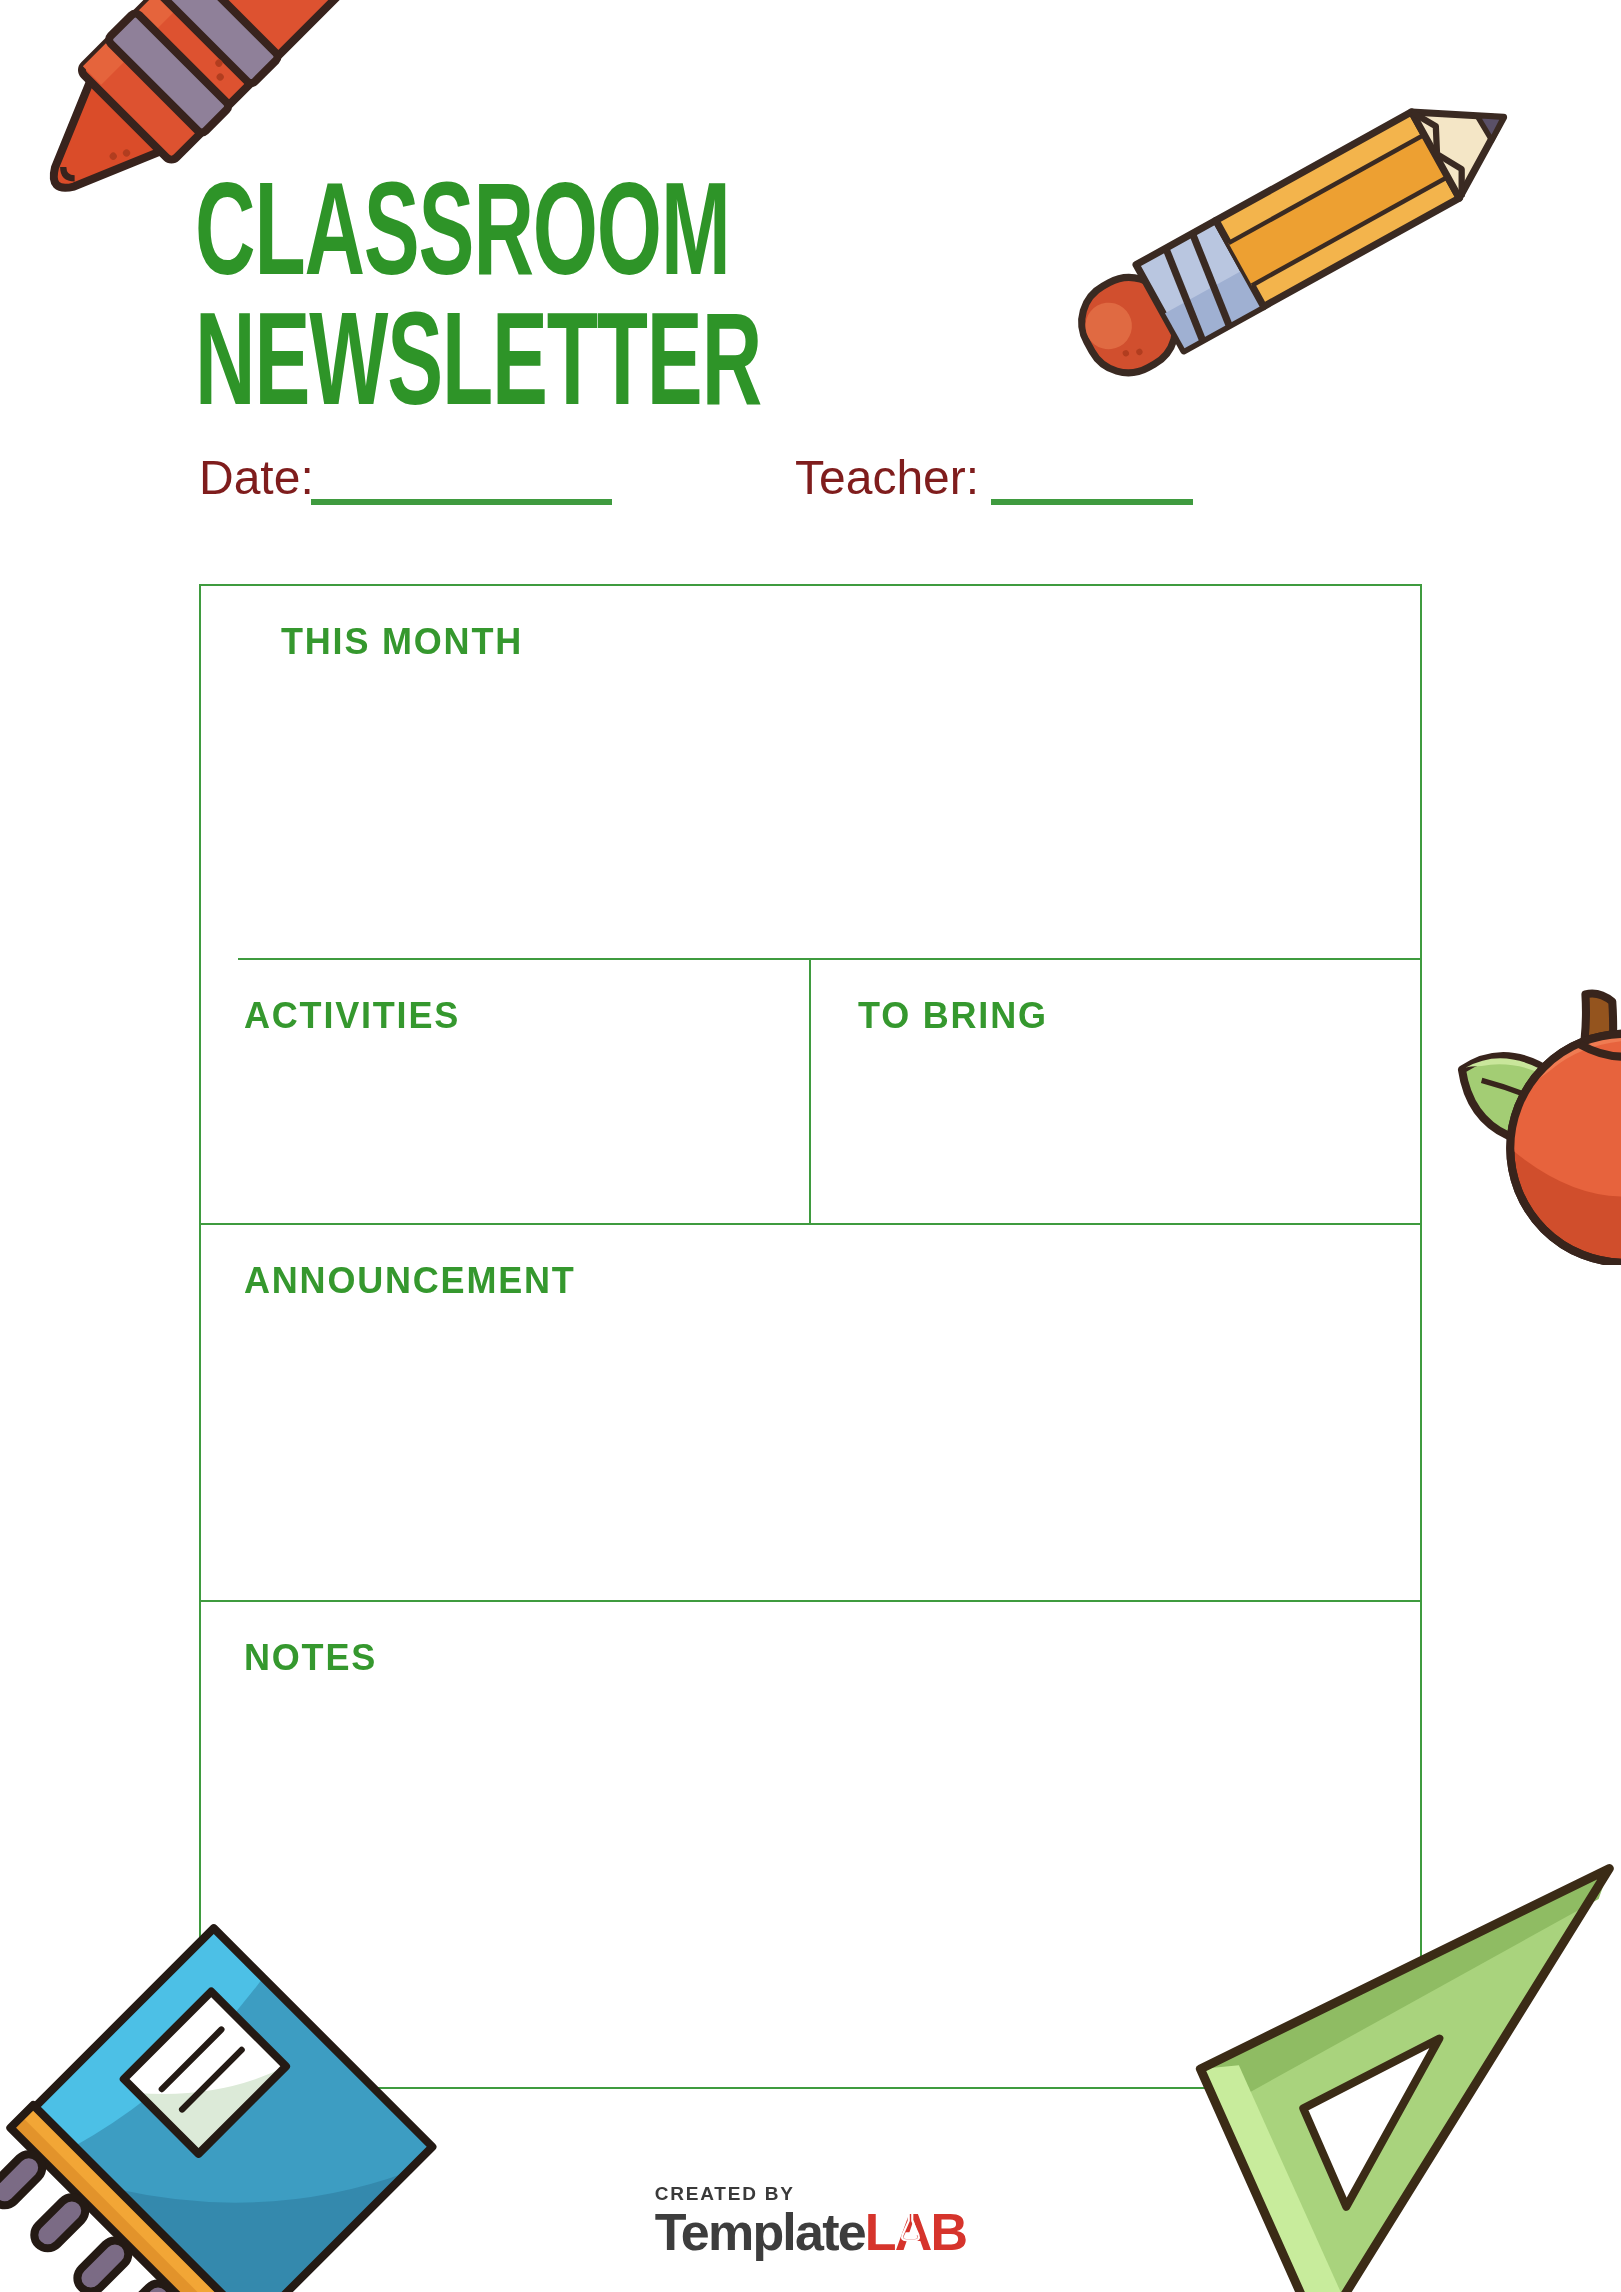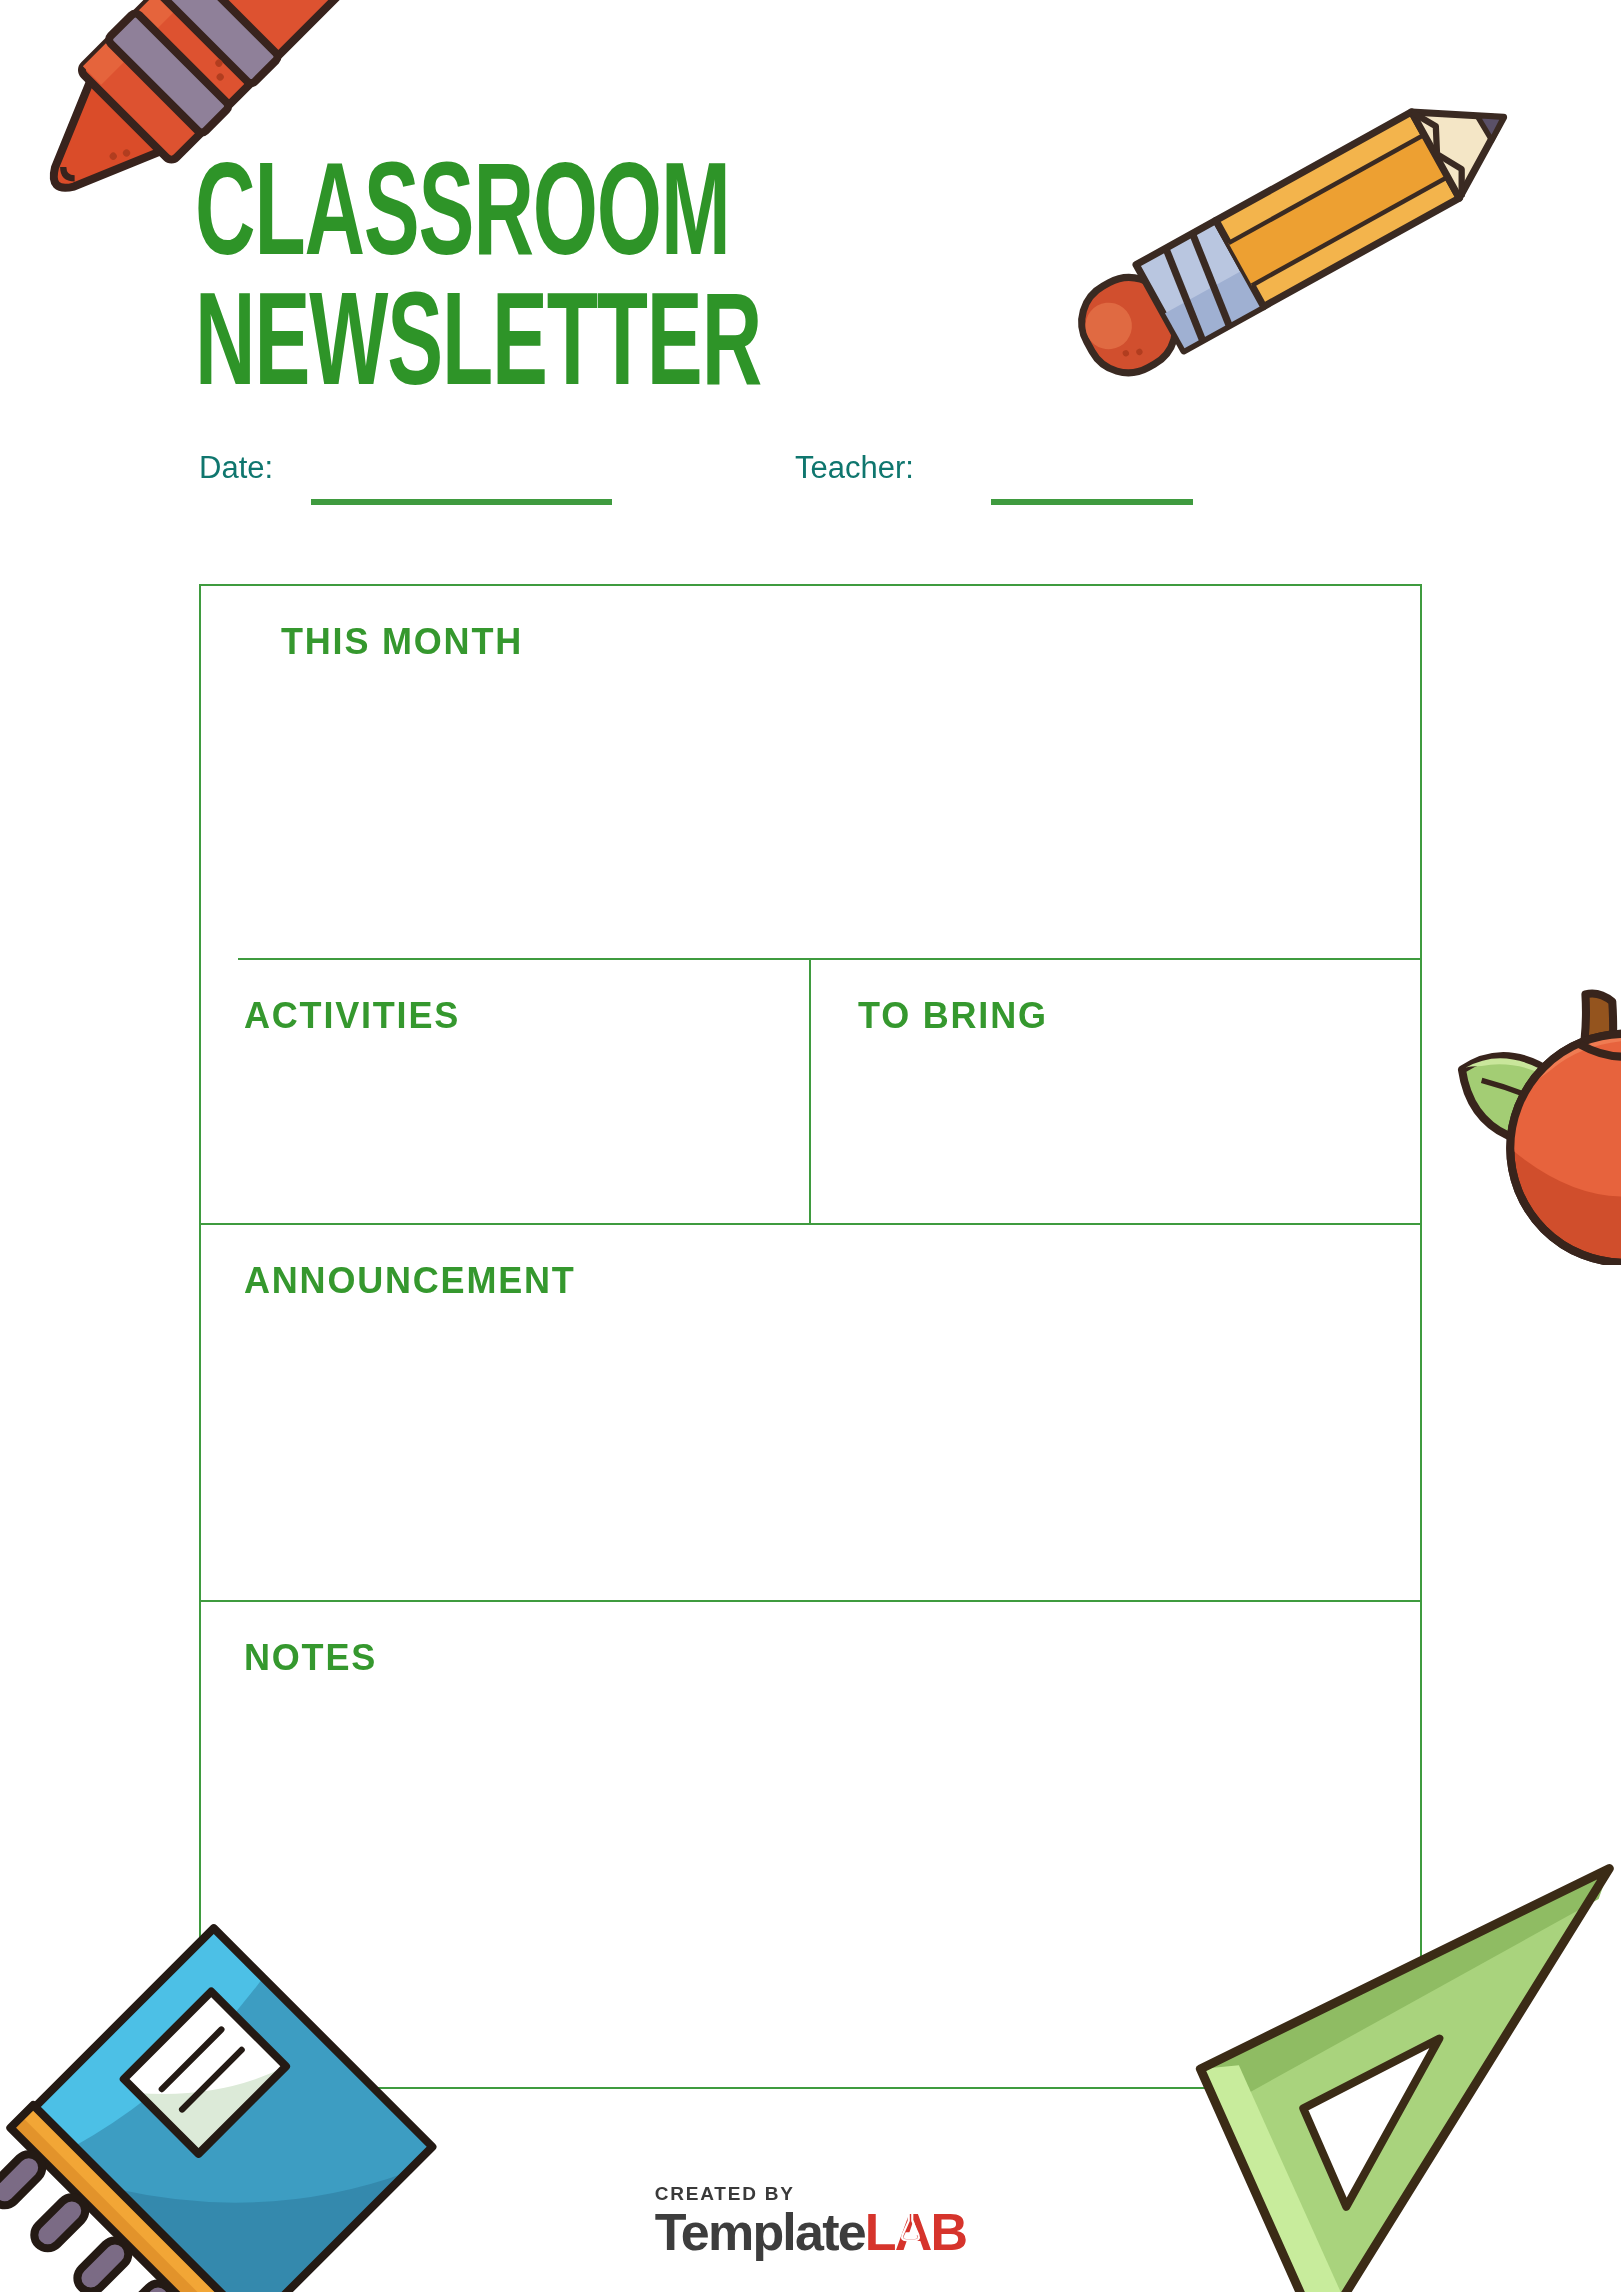--- a/index.html
+++ b/index.html
@@ -8,26 +8,26 @@
     font-family:"Liberation Sans", sans-serif;
   }
   .ill{position:absolute;z-index:3;}
   #crayon{left:-18px;top:-18px;}
   #pencil{left:1028px;top:73px;}
   #apple{left:1453px;top:969px;}
   #notebook{left:-4.5px;top:1912px;}
   #setsquare{left:1178px;top:1852px;}
 
   .title{
-    position:absolute;left:195px;top:144px;z-index:2;
+    position:absolute;left:195px;top:164px;z-index:2;
     color:#2e9428;font-weight:bold;font-size:131px;line-height:130px;letter-spacing:-1.8px;margin:0;
   }
   .title .line{display:block;transform:scaleX(0.64);transform-origin:left top;white-space:nowrap;}
 
-  .field-label{position:absolute;z-index:2;font-size:31px;color:#0f766e;}
+  .field-label{position:absolute;z-index:2;font-size:48px;color:#7f1d1d;}
   #date-label{left:199px;top:450px;}
   #teacher-label{left:795px;top:450px;}
   .write-line{position:absolute;z-index:2;height:6.3px;background:#3f9b3f;top:499px;}
   #date-line{left:311px;width:301px;}
   #teacher-line{left:991px;width:202px;}
 
   .main-box{
     position:absolute;left:199px;top:584px;width:1223px;height:1505px;z-index:1;
     border:2.7px solid #3f9b3f;box-sizing:border-box;display:flex;flex-direction:column;
   }

